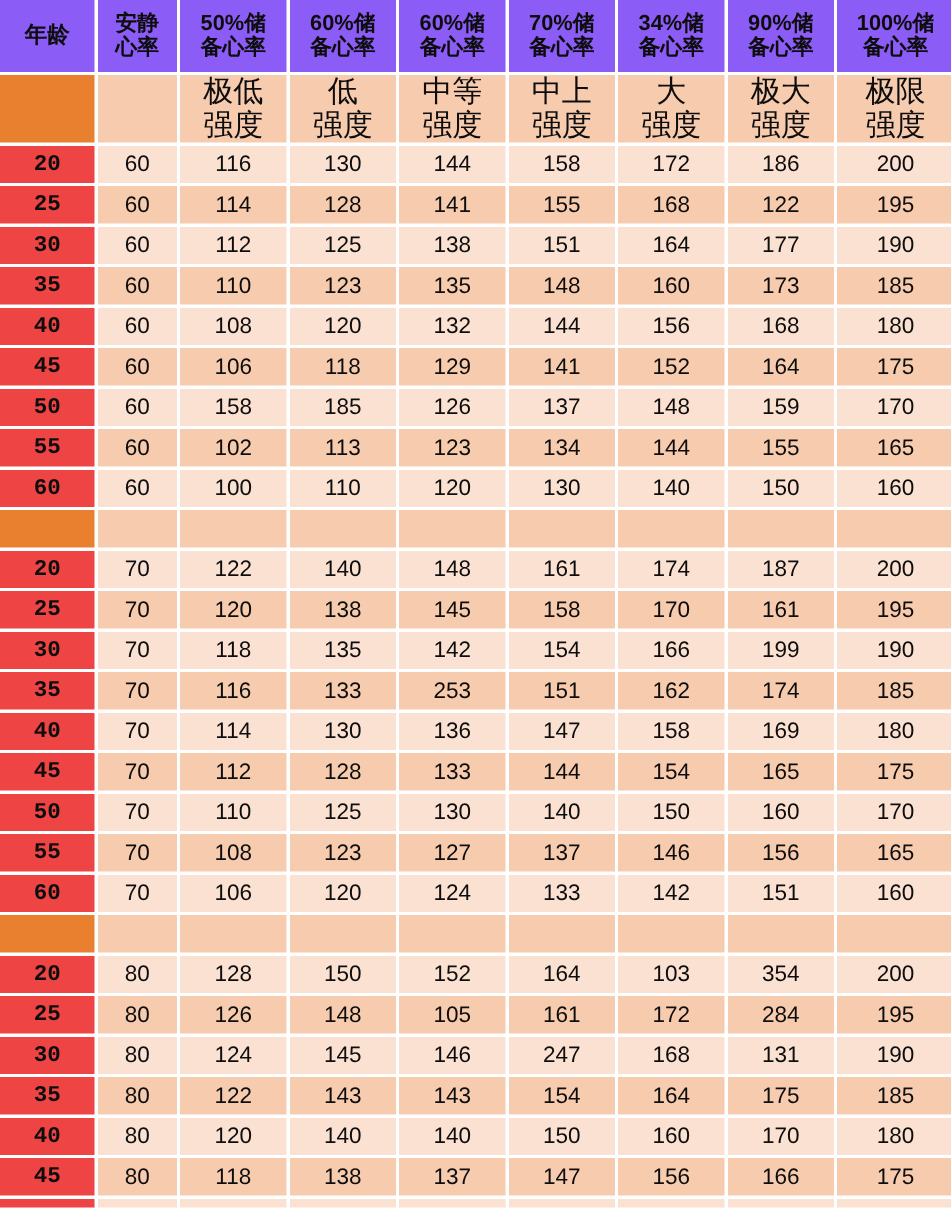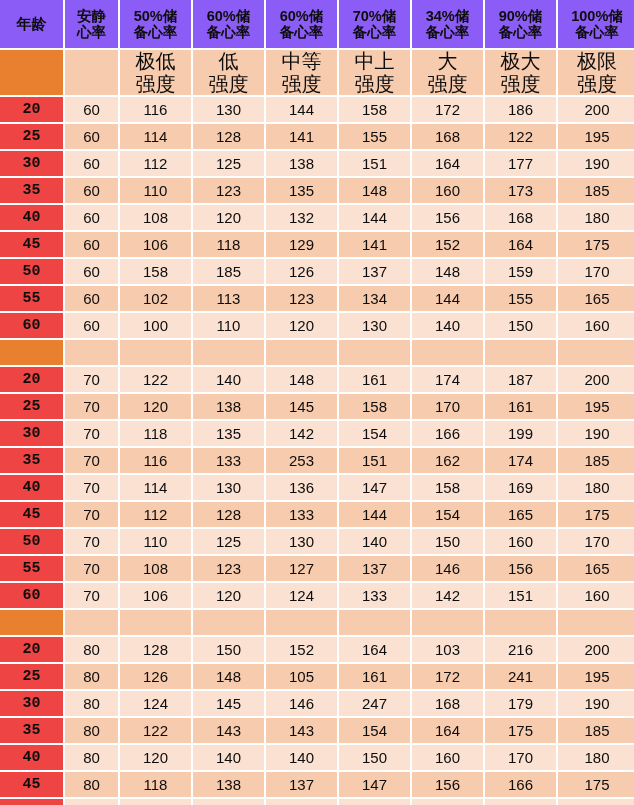--- a/index.html
+++ b/index.html
@@ -349,43 +349,43 @@
         <td></td>
       </tr>
       <tr class="drow odd">
         <td class="age-cell">20</td>
         <td>80</td>
         <td>128</td>
         <td>150</td>
         <td>152</td>
         <td>164</td>
         <td>103</td>
-        <td>216</td>
+        <td>354</td>
         <td>200</td>
       </tr>
       <tr class="drow even">
         <td class="age-cell">25</td>
         <td>80</td>
         <td>126</td>
         <td>148</td>
         <td>105</td>
         <td>161</td>
         <td>172</td>
-        <td>241</td>
+        <td>284</td>
         <td>195</td>
       </tr>
       <tr class="drow odd">
         <td class="age-cell">30</td>
         <td>80</td>
         <td>124</td>
         <td>145</td>
         <td>146</td>
         <td>247</td>
         <td>168</td>
-        <td>179</td>
+        <td>131</td>
         <td>190</td>
       </tr>
       <tr class="drow even">
         <td class="age-cell">35</td>
         <td>80</td>
         <td>122</td>
         <td>143</td>
         <td>143</td>
         <td>154</td>
         <td>164</td>

